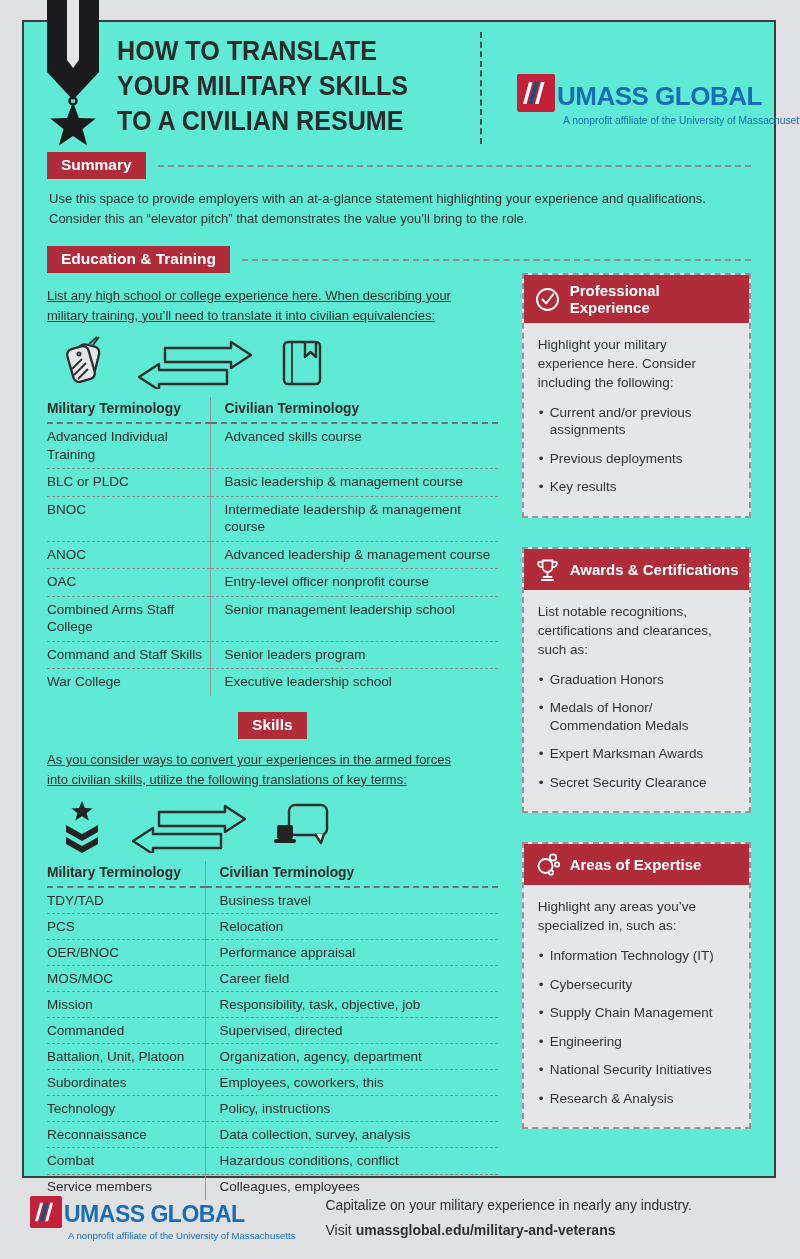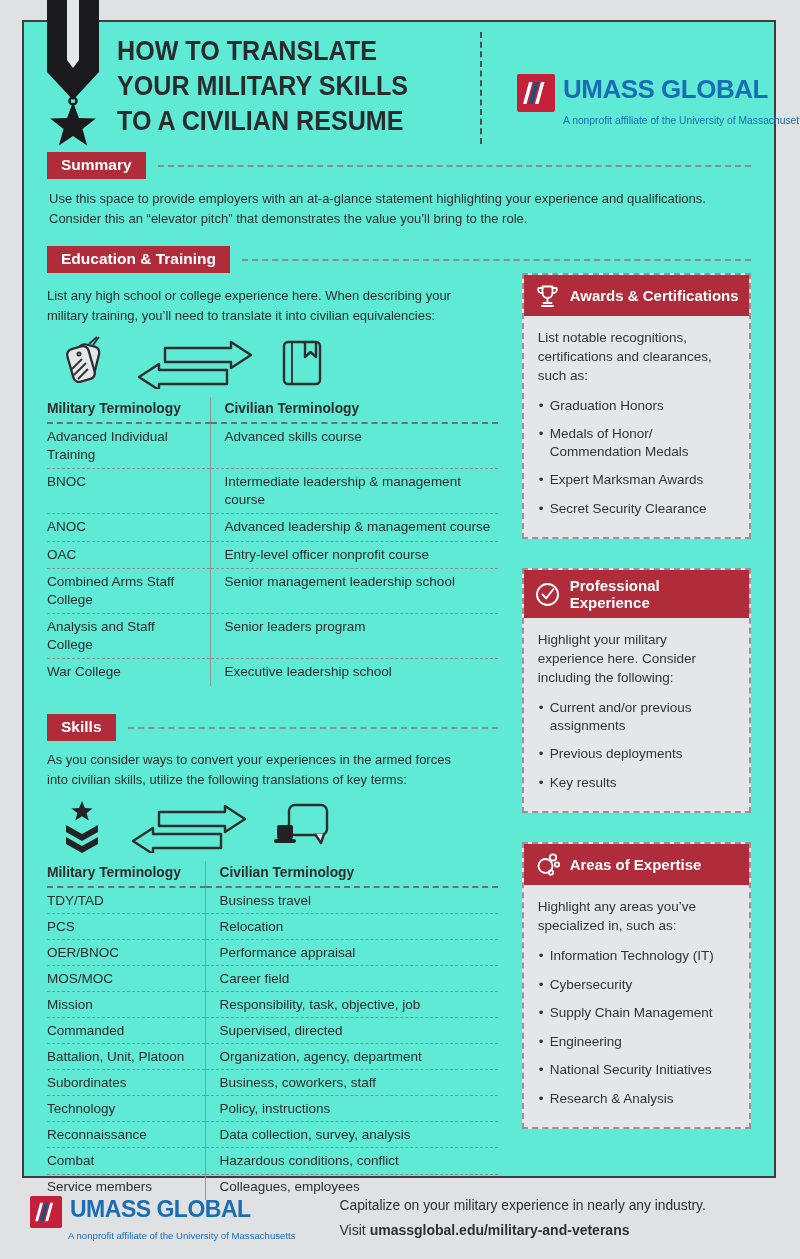--- a/index.html
+++ b/index.html
@@ -18,66 +18,66 @@
   .header { position:relative; height:130px; }
   .medal { position:absolute; left:22px; top:-22px; z-index:5; }
   .title-block { margin-left:70px; padding-top:12px; }
   .title-line {
     font-size:27px; font-weight:bold; color:#2b2b2d; line-height:35px;
     letter-spacing:0px; transform:scaleX(.93); transform-origin:left;
     text-transform:uppercase;
   }
   .header-divider { position:absolute; left:433px; top:10px; height:112px; border-left:2px dashed #4d4d50; }
   .logo { position:absolute; left:470px; top:52px; width:270px; }
-  .logo-top { display:flex; align-items:flex-start; gap:8px; }
+  .logo-top { display:flex; align-items:flex-end; gap:2px; }
   .logo-name { font-size:26px; font-weight:bold; color:#1a6db4; letter-spacing:-0.5px; white-space:nowrap; }
   .logo-tagline { font-size:10.3px; color:#1a6db4; margin-top:3px; margin-left:46px; white-space:nowrap; }
   
   .section-head { display:flex; align-items:center;justify-content:flex-end; }
   .badge {
     background:#b12c3b; color:#fff; font-weight:bold; font-size:15.5px;
     padding:4px 14px 5px; white-space:nowrap;
   }
   .rule { flex:1; border-top:2px dashed #8c8d90; margin-left:12px; }
   .body-text { font-size:13px; line-height:1.5; color:#2f2f31; }
   .summary-text { margin:10px 2px 18px; max-width:710px; }
   
   .columns { display:flex; margin-top:4px; }
   .col-left { width:452px; }
   .col-right { width:230px; margin-left:24px; }
-  .intro { margin:9px 0 4px; max-width:410px; }
+  .intro { margin:9px 0 4px; max-width:410px;text-decoration:underline; }
   .icon-row { display:flex; align-items:center; gap:20px; margin:8px 0 4px 12px; height:60px; }
   
   table { width:100%; border-collapse:collapse; font-size:13.5px; color:#2d2d2f; margin-top:4px; }
   th { text-align:left; font-size:13.8px; font-weight:bold; padding:4px 0 6px; border-bottom:2px dashed #6e6f72; }
   td { padding:4px 6px 5px 0; border-bottom:1px dashed #8d8e91; vertical-align:top; line-height:1.3; }
   th.civ, td.civ { border-left:1px solid #96979b; padding-left:14px; }
   tr:last-child td { border-bottom:none; }
   .edu-table th.mil { width:163px; }
   .skills-table th.mil { width:158px; }
   .skills-table td { padding-top:3.5px; padding-bottom:4px; }
-  .skills-section-head { margin-top:28px; }
+  .skills-section-head { margin-top:16px;flex-direction:column; }
   
   .card { border:2px dashed #94959a; margin-bottom:29px; background:#e5e6e8; }
   .card:first-child { margin-top:-4px; }
   .card-head { background:#b12c3b; display:flex; align-items:center; gap:9px; padding:7px 10px; }
   .card-title { color:#fff; font-weight:bold; font-size:15px; }
   .card-body { padding:13px 14px 9px; }
   .card-text { font-size:13.5px; line-height:1.4; color:#333335; }
   .card-body ul { list-style:none; margin-top:11px; }
   .card-body li {
     position:relative; padding-left:12px; margin-bottom:11px;
     font-size:13.5px; line-height:1.3; color:#333335;
   }
   .card-body li::before { content:"•"; position:absolute; left:1px; }
   
   .footer { position:absolute; left:30px; top:1196px; width:740px; display:flex; align-items:flex-start; }
   .footer-logo .logo-name { font-size:23px; }
   .footer-logo .logo-tagline { font-size:9.6px; margin-left:38px; margin-top:2px; }
-  .footer-text { margin-left:44px; padding-top:2px; }
+  .footer-text { margin-left:30px; padding-top:2px; }
   .footer-line1 { font-size:13.8px; }
   .footer-line2 { font-size:14px; margin-top:9px; }
   .footer-url { font-weight:bold; }
   svg { display:block; }
 </style>
 </head>
 <body>
 
 <div class="medal" style="position:absolute;left:44px;top:-2px;z-index:5;">
   <svg width="58" height="158" viewBox="0 0 58 158">
@@ -162,20 +162,24 @@
             <th class="civ">Civilian Terminology</th>
           </tr>
         </thead>
         <tbody>
 
             <tr>
               <td class="mil">Advanced Individual Training</td>
               <td class="civ">Advanced skills course</td>
             </tr>
 
+            <tr>
+              <td class="mil">BLC or PLDC</td>
+              <td class="civ">Basic leadership &amp; management course</td>
+            </tr>
 
             <tr>
               <td class="mil">BNOC</td>
               <td class="civ">Intermediate leadership &amp; management course</td>
             </tr>
 
             <tr>
               <td class="mil">ANOC</td>
               <td class="civ">Advanced leadership &amp; management course</td>
             </tr>
@@ -184,21 +188,21 @@
               <td class="mil">OAC</td>
               <td class="civ">Entry-level officer nonprofit course</td>
             </tr>
 
             <tr>
               <td class="mil">Combined Arms Staff College</td>
               <td class="civ">Senior management leadership school</td>
             </tr>
 
             <tr>
-              <td class="mil">Analysis and Staff College</td>
+              <td class="mil">Command and Staff Skills</td>
               <td class="civ">Senior leaders program</td>
             </tr>
 
             <tr>
               <td class="mil">War College</td>
               <td class="civ">Executive leadership school</td>
             </tr>
           </tbody>
       </table>
 
@@ -271,21 +275,21 @@
               <td class="civ">Supervised, directed</td>
             </tr>
 
             <tr>
               <td class="mil">Battalion, Unit, Platoon</td>
               <td class="civ">Organization, agency, department</td>
             </tr>
 
             <tr>
               <td class="mil">Subordinates</td>
-              <td class="civ">Business, coworkers, staff</td>
+              <td class="civ">Employees, coworkers, this</td>
             </tr>
 
             <tr>
               <td class="mil">Technology</td>
               <td class="civ">Policy, instructions</td>
             </tr>
 
             <tr>
               <td class="mil">Reconnaissance</td>
               <td class="civ">Data collection, survey, analysis</td>
@@ -298,20 +302,41 @@
 
             <tr>
               <td class="mil">Service members</td>
               <td class="civ">Colleagues, employees</td>
             </tr>
           </tbody>
       </table>
     </div>
 
     <div class="col-right">
+
+      <div class="card">
+        <div class="card-head">
+          <span>
+            <svg width="27" height="27" viewBox="0 0 27 27" fill="none" stroke="#ffffff" stroke-width="1.9" stroke-linecap="round" stroke-linejoin="round">
+              <circle cx="13.5" cy="13.5" r="10.5"></circle>
+              <path d="M8.5,13.5 l3.6,3.8 L19.5,8"></path>
+            </svg>
+          </span>
+          <span class="card-title">Professional Experience</span>
+        </div>
+        <div class="card-body">
+          <p class="card-text">Highlight your military experience here. Consider including the following:</p>
+          <ul>
+
+          <li>Current and/or previous assignments</li>
+              <li>Previous deployments</li>
+              <li>Key results</li>
+            </ul>
+        </div>
+      </div>
 
       <div class="card">
         <div class="card-head">
           <span>
             <svg width="27" height="27" viewBox="0 0 27 27" fill="none" stroke="#ffffff" stroke-width="1.8" stroke-linecap="round" stroke-linejoin="round">
               <path d="M8.5,4.5 h10 v6.5 a5,5 0 0 1 -10,0 z"></path>
               <path d="M8.5,6 h-4 a3.5,3.5 0 0 0 4,5"></path>
               <path d="M18.5,6 h4 a3.5,3.5 0 0 1 -4,5"></path>
               <path d="M13.5,16.5 v3.5"></path>
               <path d="M9.5,21 h8"></path>
@@ -321,41 +346,20 @@
           <span class="card-title">Awards &amp; Certifications</span>
         </div>
         <div class="card-body">
           <p class="card-text">List notable recognitions, certifications and clearances, such as:</p>
           <ul>
 
           <li>Graduation Honors</li>
               <li>Medals of Honor/ Commendation Medals</li>
               <li>Expert Marksman Awards</li>
               <li>Secret Security Clearance</li>
-            </ul>
-        </div>
-      </div>
-
-      <div class="card">
-        <div class="card-head">
-          <span>
-            <svg width="27" height="27" viewBox="0 0 27 27" fill="none" stroke="#ffffff" stroke-width="1.9" stroke-linecap="round" stroke-linejoin="round">
-              <circle cx="13.5" cy="13.5" r="10.5"></circle>
-              <path d="M8.5,13.5 l3.6,3.8 L19.5,8"></path>
-            </svg>
-          </span>
-          <span class="card-title">Professional Experience</span>
-        </div>
-        <div class="card-body">
-          <p class="card-text">Highlight your military experience here. Consider including the following:</p>
-          <ul>
-
-          <li>Current and/or previous assignments</li>
-              <li>Previous deployments</li>
-              <li>Key results</li>
             </ul>
         </div>
       </div>
 
       <div class="card">
         <div class="card-head">
           <span>
             <svg width="27" height="27" viewBox="0 0 27 27" fill="none" stroke="#ffffff" stroke-width="1.8">
               <circle cx="11.5" cy="15" r="7"></circle>
               <circle cx="19" cy="6.5" r="3.2"></circle>

